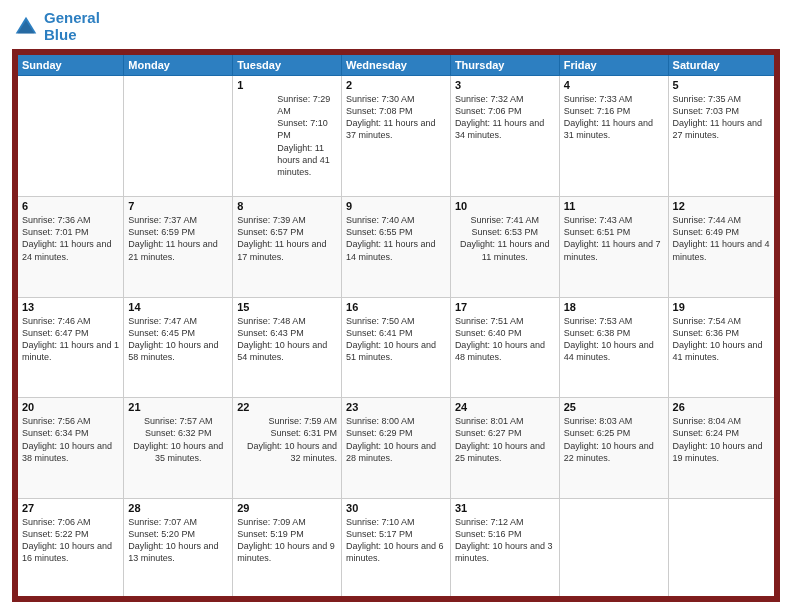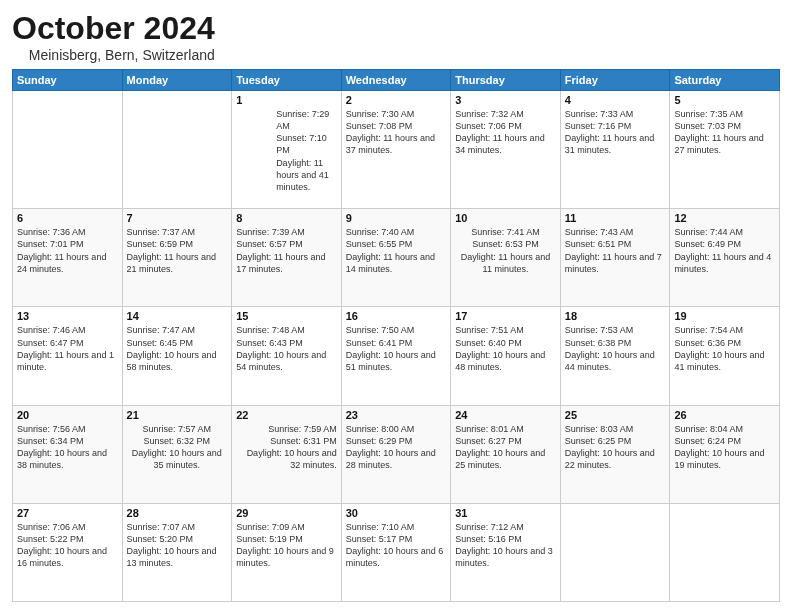--- a/index.html
+++ b/index.html
@@ -48,21 +48,21 @@
       font-size: 32px;
       font-weight: bold;
       color: #1a1a1a;
     }
     .location {
       font-size: 14px;
       color: #333;
     }
     .calendar {
       flex: 1;
-      border: 1px solid #7f1d1d;
+      border: 6px solid #7f1d1d;
       border-collapse: collapse;
       width: 100%;
       table-layout: fixed;
       padding-left: 44px;
     }
     .calendar th {
       background: #2d7fc1;
       color: #fff;
       font-size: 11px;
       font-weight: bold;
@@ -99,23 +99,29 @@
     }
     .row-alt td {
       background: #f0f0f0;
     }
   </style>
 </head>
 <body>
 
 <div class="page">
   <div class="header">
-    <div class="title-area">
-      <div class="month-title">October 2024</div>
-      <div class="location">Meinisberg, Bern, Switzerland</div>
+    <div class="logo">
+      <svg class="logo-icon" viewBox="0 0 30 30">
+        <polygon points="15,4 26,22 4,22" fill="#2d7fc1"></polygon>
+        <polygon points="15,8 24,22 6,22" fill="#1a3a5c" opacity="0.3"></polygon>
+      </svg>
+      <div class="logo-text">
+        <div><span>General</span></div>
+        <div><span style="color:#2d7fc1">Blue</span></div>
+      </div>
     </div>
   </div>
 
   <table class="calendar" id="cal-table">
     <thead id="cal-head">
         <tr>
           <th>Sunday</th>
           <th>Monday</th>
           <th>Tuesday</th>
           <th>Wednesday</th>

